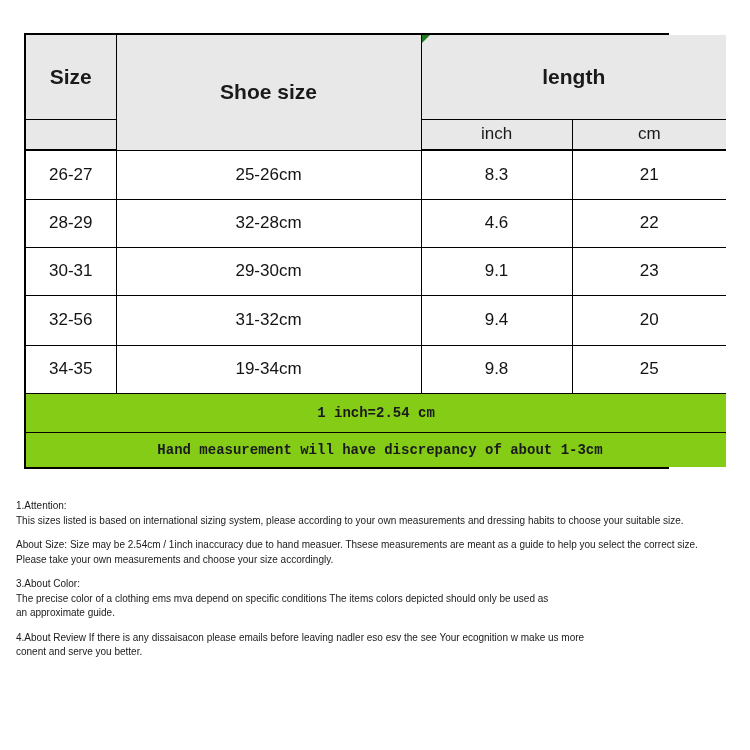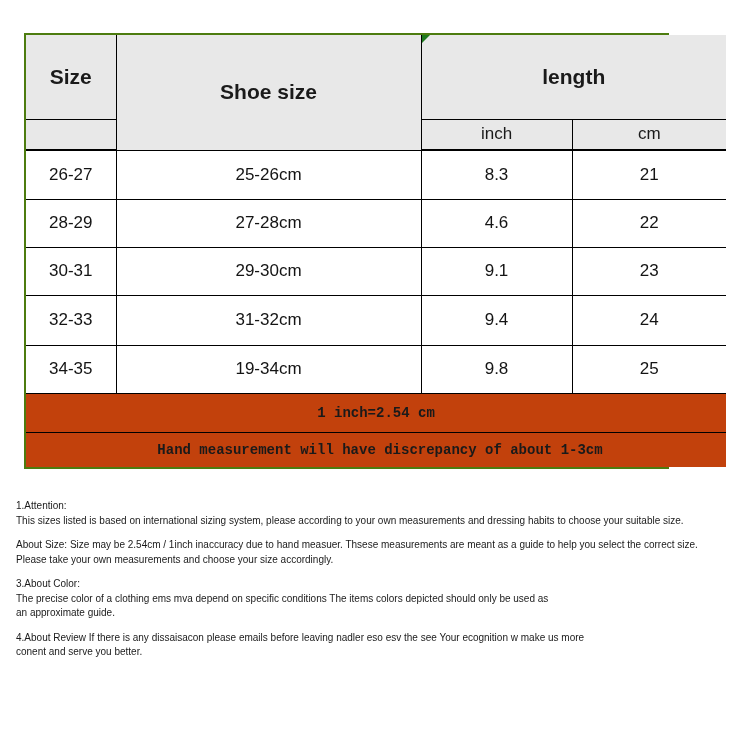--- a/index.html
+++ b/index.html
@@ -10,21 +10,21 @@
     background: #ffffff;
     font-family: "Liberation Sans", sans-serif;
     color: #111111;
     overflow: hidden;
   }
   .chart-wrap {
     position: absolute;
     left: 24px;
     top: 33px;
     width: 645px;
-    border: 2px solid #4d7c0f;
+    border: 2px solid #000000;
     box-sizing: border-box;
   }
   table.size-chart {
     border-collapse: collapse;
     table-layout: fixed;
     width: 100%;
   }
   table.size-chart th,
   table.size-chart td {
     border: 1px solid #000000;
@@ -66,21 +66,21 @@
     width: 0;
     height: 0;
     border-top: 8px solid #1f7a1f;
     border-right: 8px solid transparent;
   }
   .footnote {
     font-family: "Liberation Mono", "DejaVu Sans Mono", monospace;
     font-size: 14px;
     font-weight: bold;
     color: #1a1a1a;
-    background: #c2410c;
+    background: #84cc16;
     margin-top: 28px;
   }
   .r-head1 { height: 84px; }
   .r-head2 { height: 31px; }
   .r-d1 { height: 49px; margin-top: 44px; }
   .r-d2 { height: 48px; }
   .r-d3 { height: 48px; }
   .r-d4 { height: 50px; }
   .r-d5 { height: 48px; }
   .r-f1 { height: 39px; }
@@ -124,35 +124,35 @@
       <th class="subhdr hdr-sep">cm</th>
     </tr>
     <tr class="r-d1">
       <td class="datacell">26-27</td>
       <td class="datacell">25-26cm</td>
       <td class="datacell">8.3</td>
       <td class="datacell">21</td>
     </tr>
     <tr class="r-d2">
       <td class="datacell">28-29</td>
-      <td class="datacell">27-28cm</td>
+      <td class="datacell">32-28cm</td>
       <td class="datacell">4.6</td>
       <td class="datacell">22</td>
     </tr>
     <tr class="r-d3">
       <td class="datacell">30-31</td>
       <td class="datacell">29-30cm</td>
       <td class="datacell">9.1</td>
       <td class="datacell">23</td>
     </tr>
     <tr class="r-d4">
-      <td class="datacell">32-33</td>
+      <td class="datacell">32-56</td>
       <td class="datacell">31-32cm</td>
       <td class="datacell">9.4</td>
-      <td class="datacell">24</td>
+      <td class="datacell">20</td>
     </tr>
     <tr class="r-d5">
       <td class="datacell">34-35</td>
       <td class="datacell">19-34cm</td>
       <td class="datacell">9.8</td>
       <td class="datacell">25</td>
     </tr>
     <tr class="r-f1">
       <td class="footnote" colspan="4">1 inch=2.54 cm</td>
     </tr>

